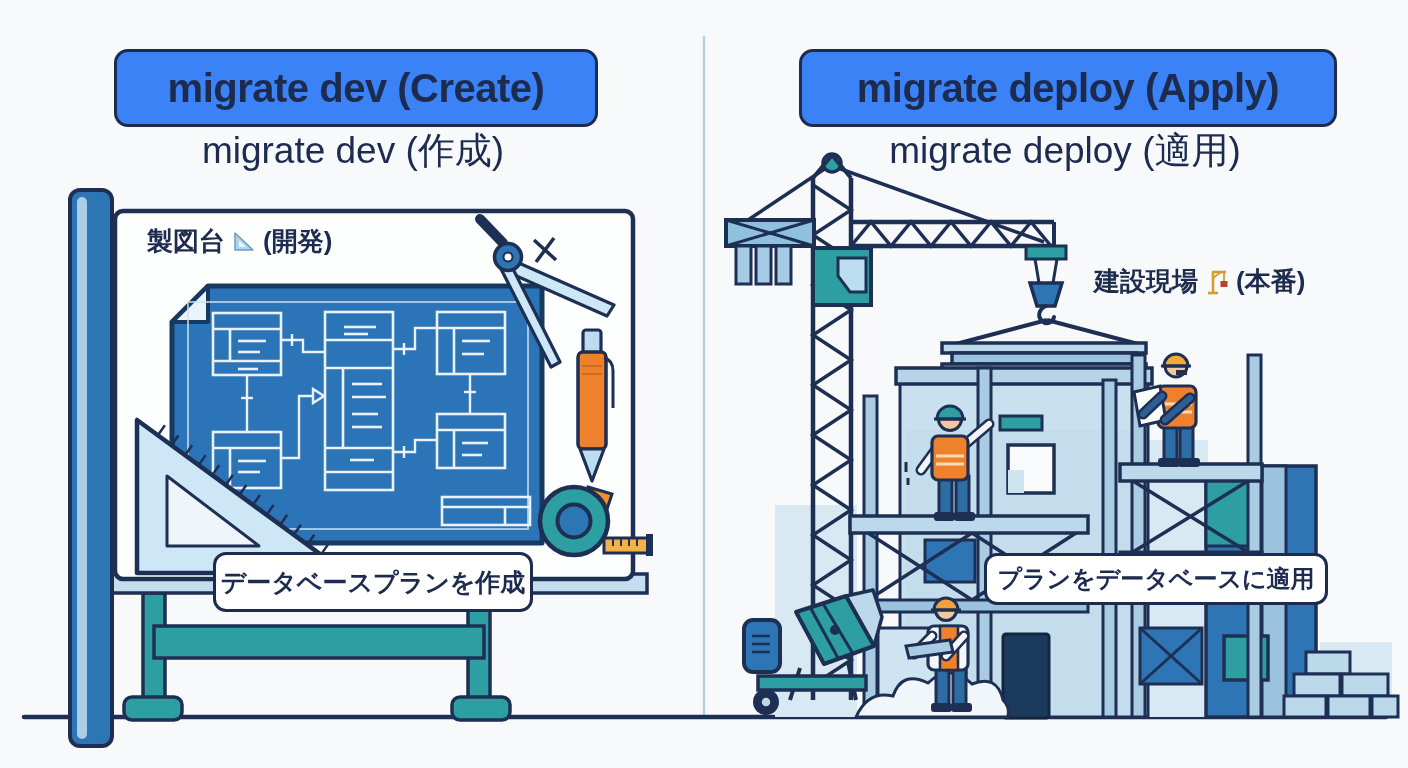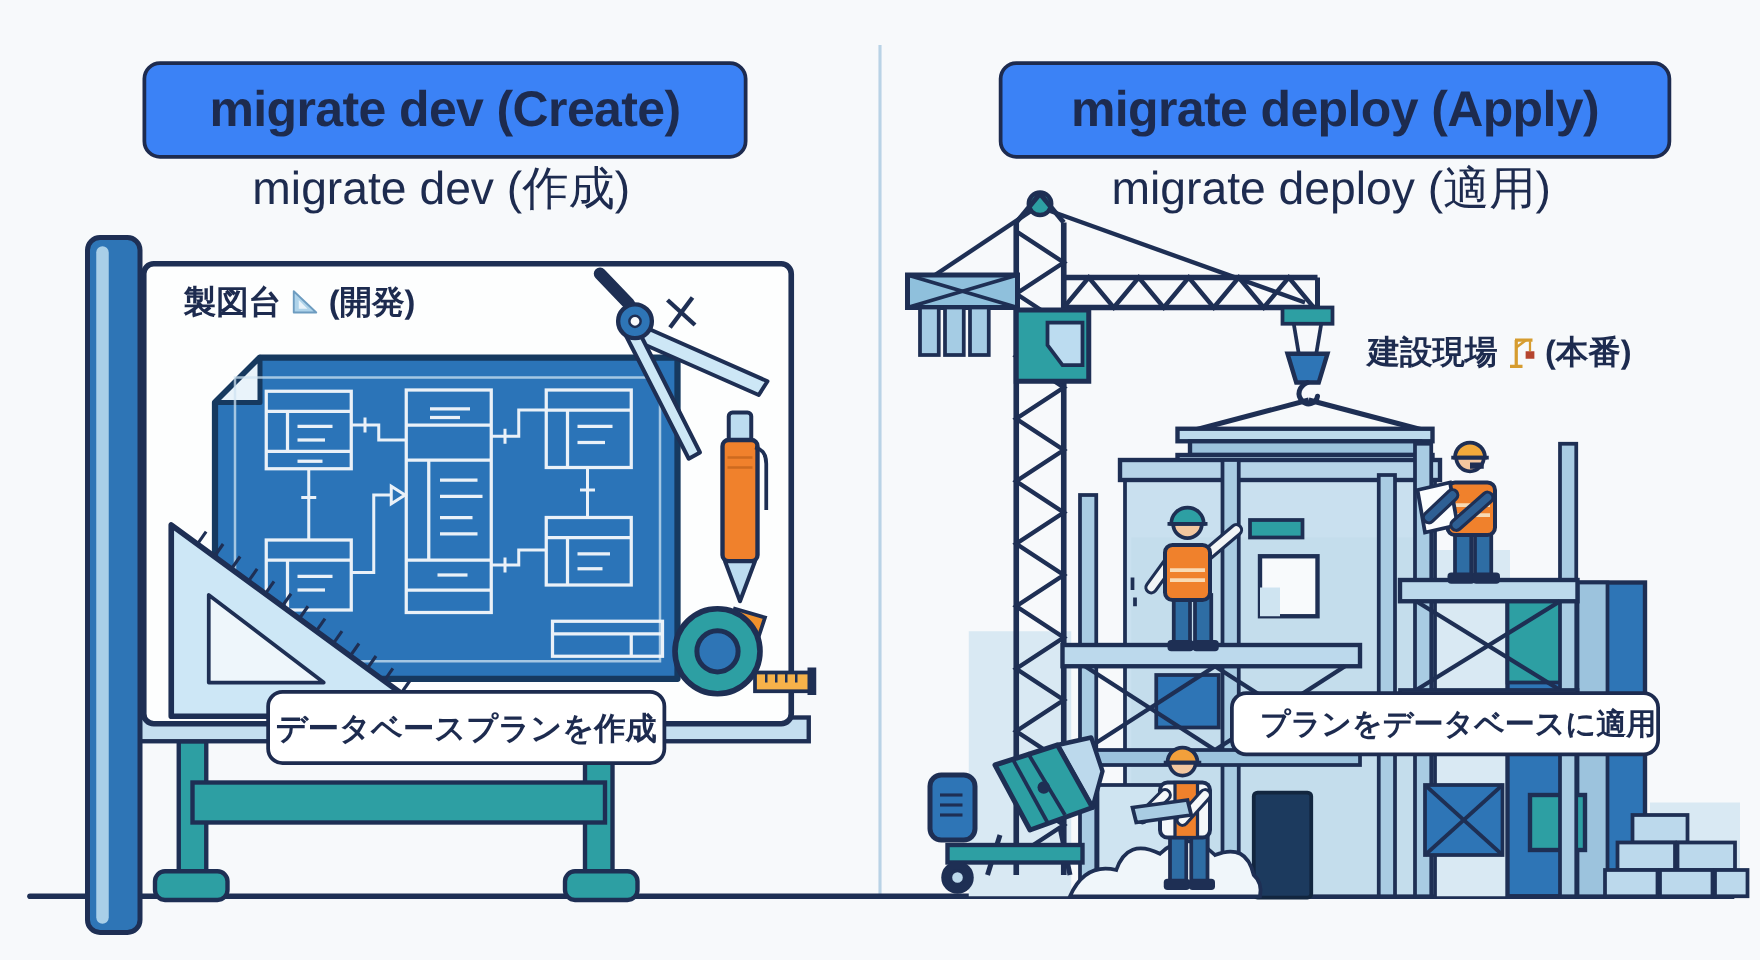--- a/index.html
+++ b/index.html
@@ -370,17 +370,17 @@
       <line x1="19" y1="4" x2="19" y2="12" stroke="#d69c2f" stroke-width="1.8"></line>
       <rect x="15.5" y="12" width="7" height="6" fill="#b5452f"></rect>
     </svg>
     <span>(本番)</span>
   </div>
 
   <div class="caption left" style="left:213px; top:552px; width:314px; height:54px;">
     <span>データベースプランを作成</span>
   </div>
 
-  <div class="caption right" style="left:984px; top:553px; width:338px; height:46px;justify-content:flex-end;">
+  <div class="caption right" style="left:984px; top:553px; width:338px; height:46px;">
     <span>プランをデータベースに適用</span>
   </div>
 
 </div>
 
 </body></html>

